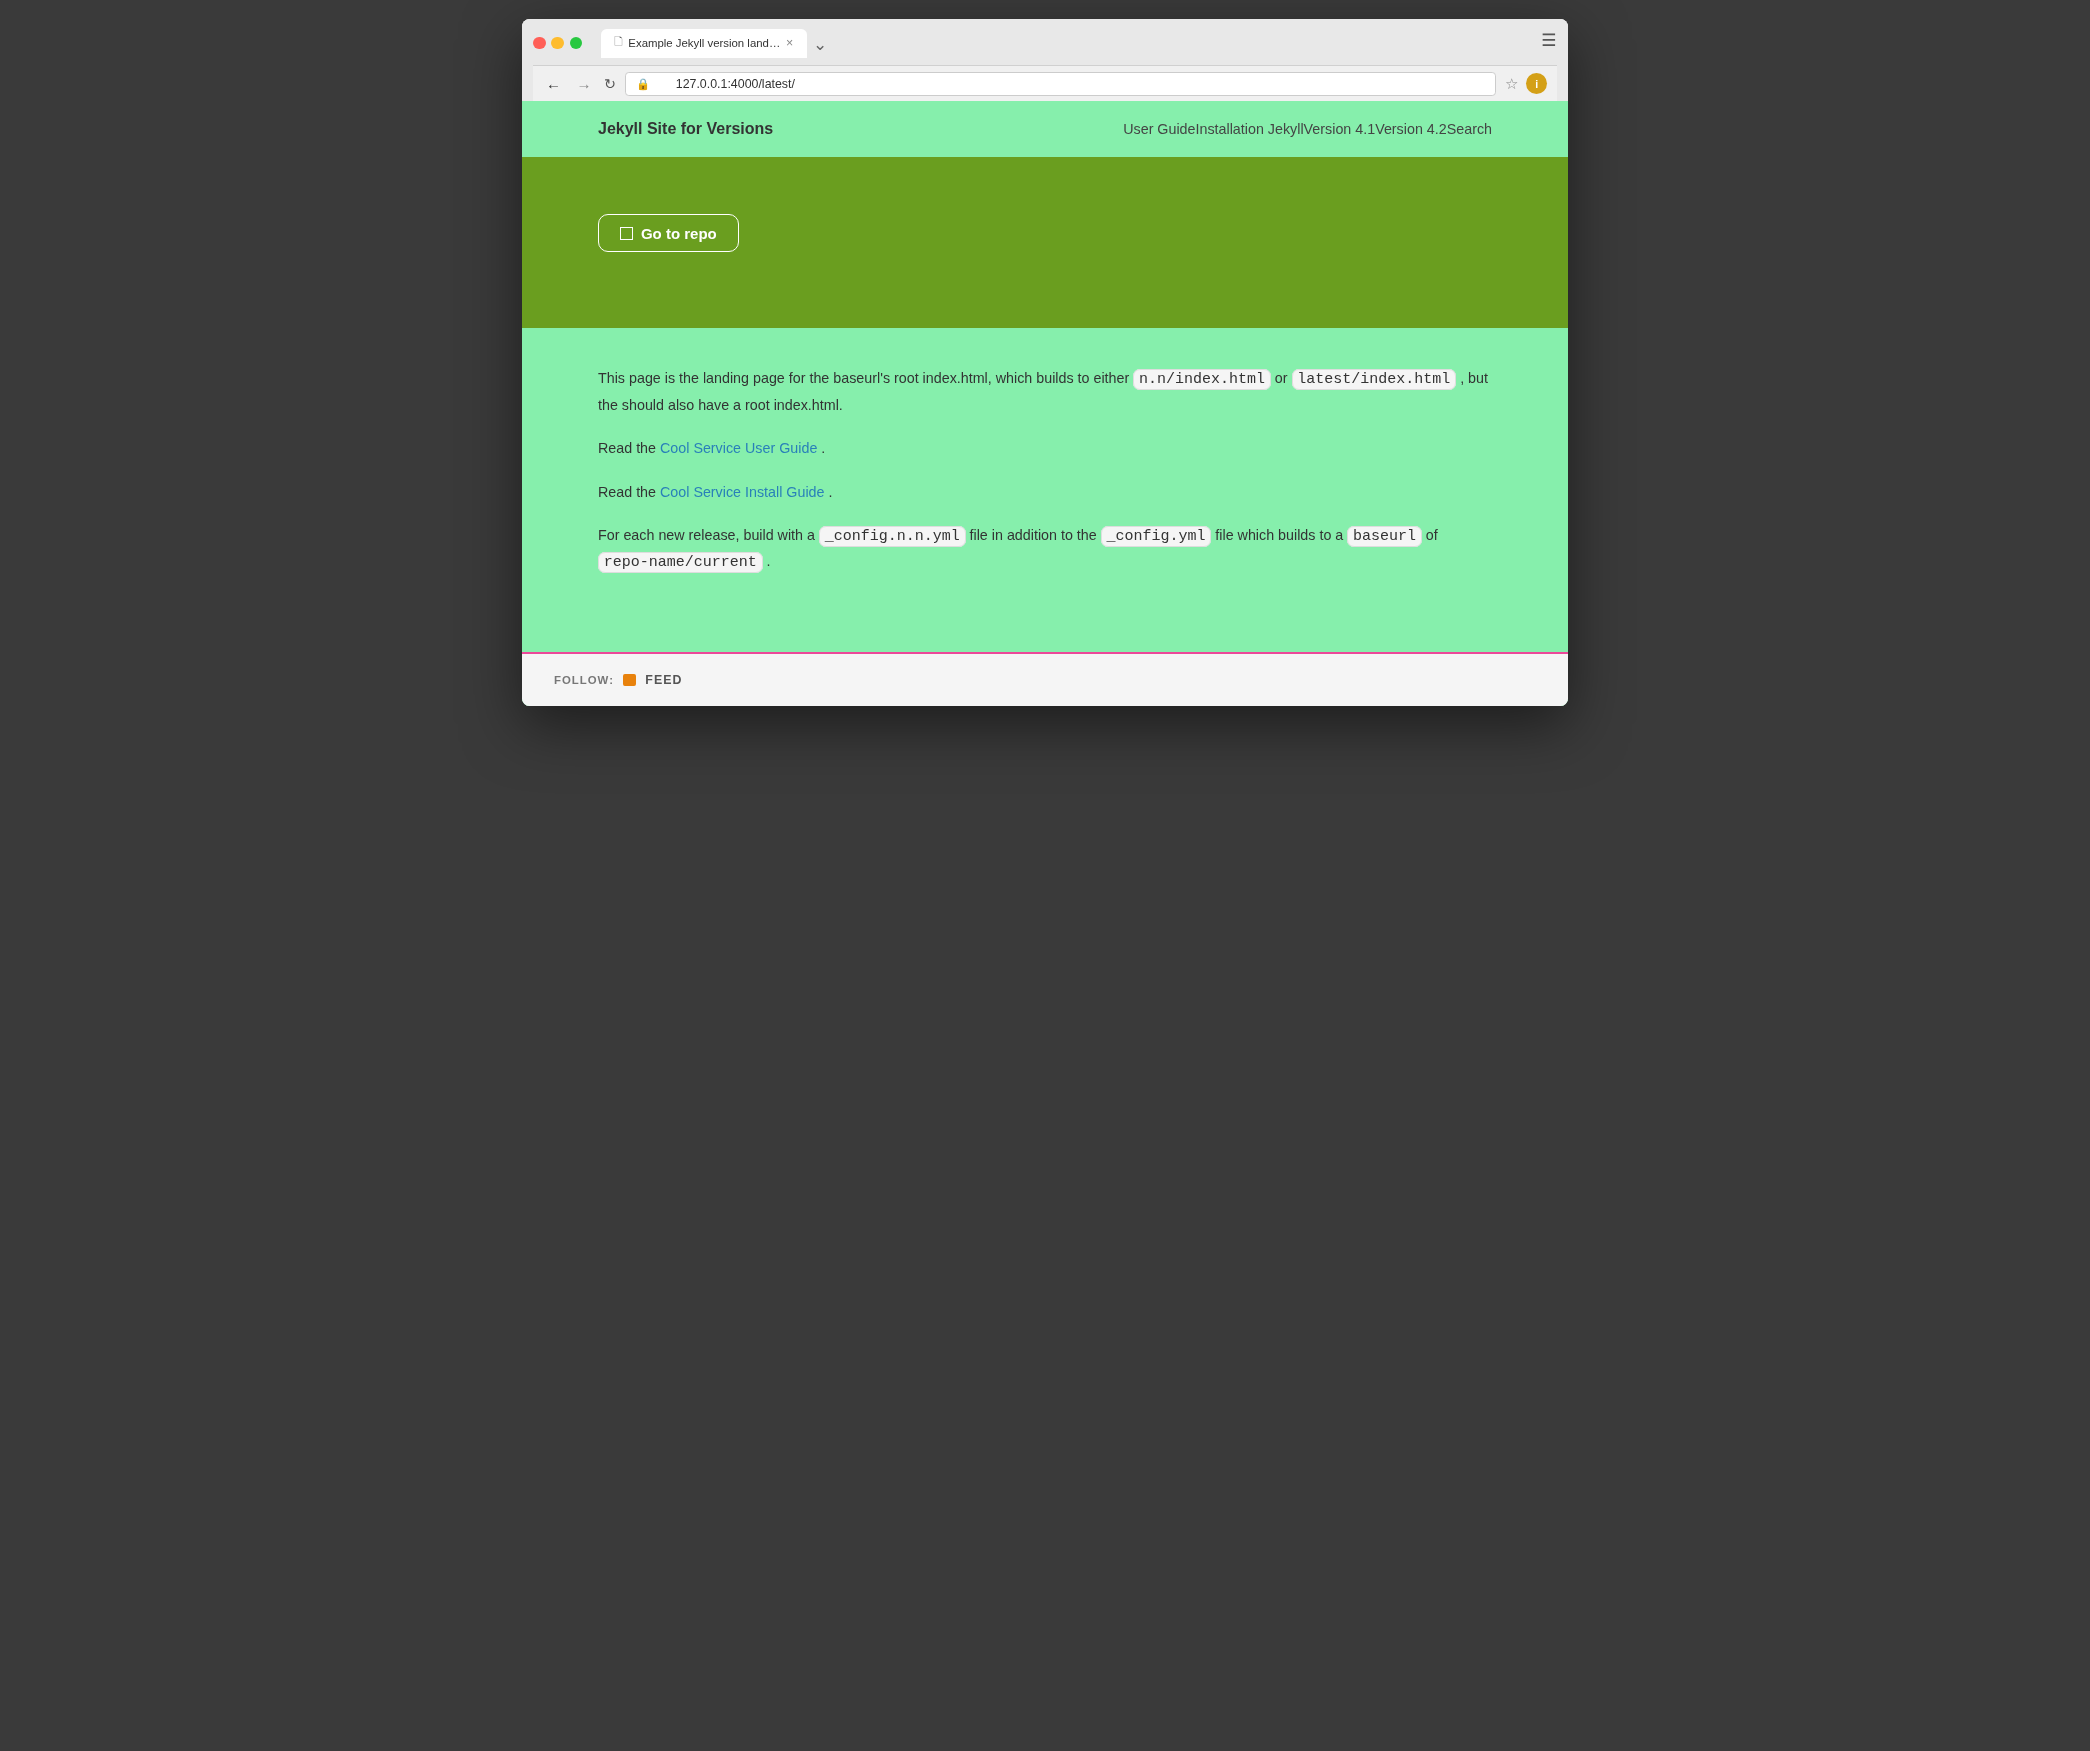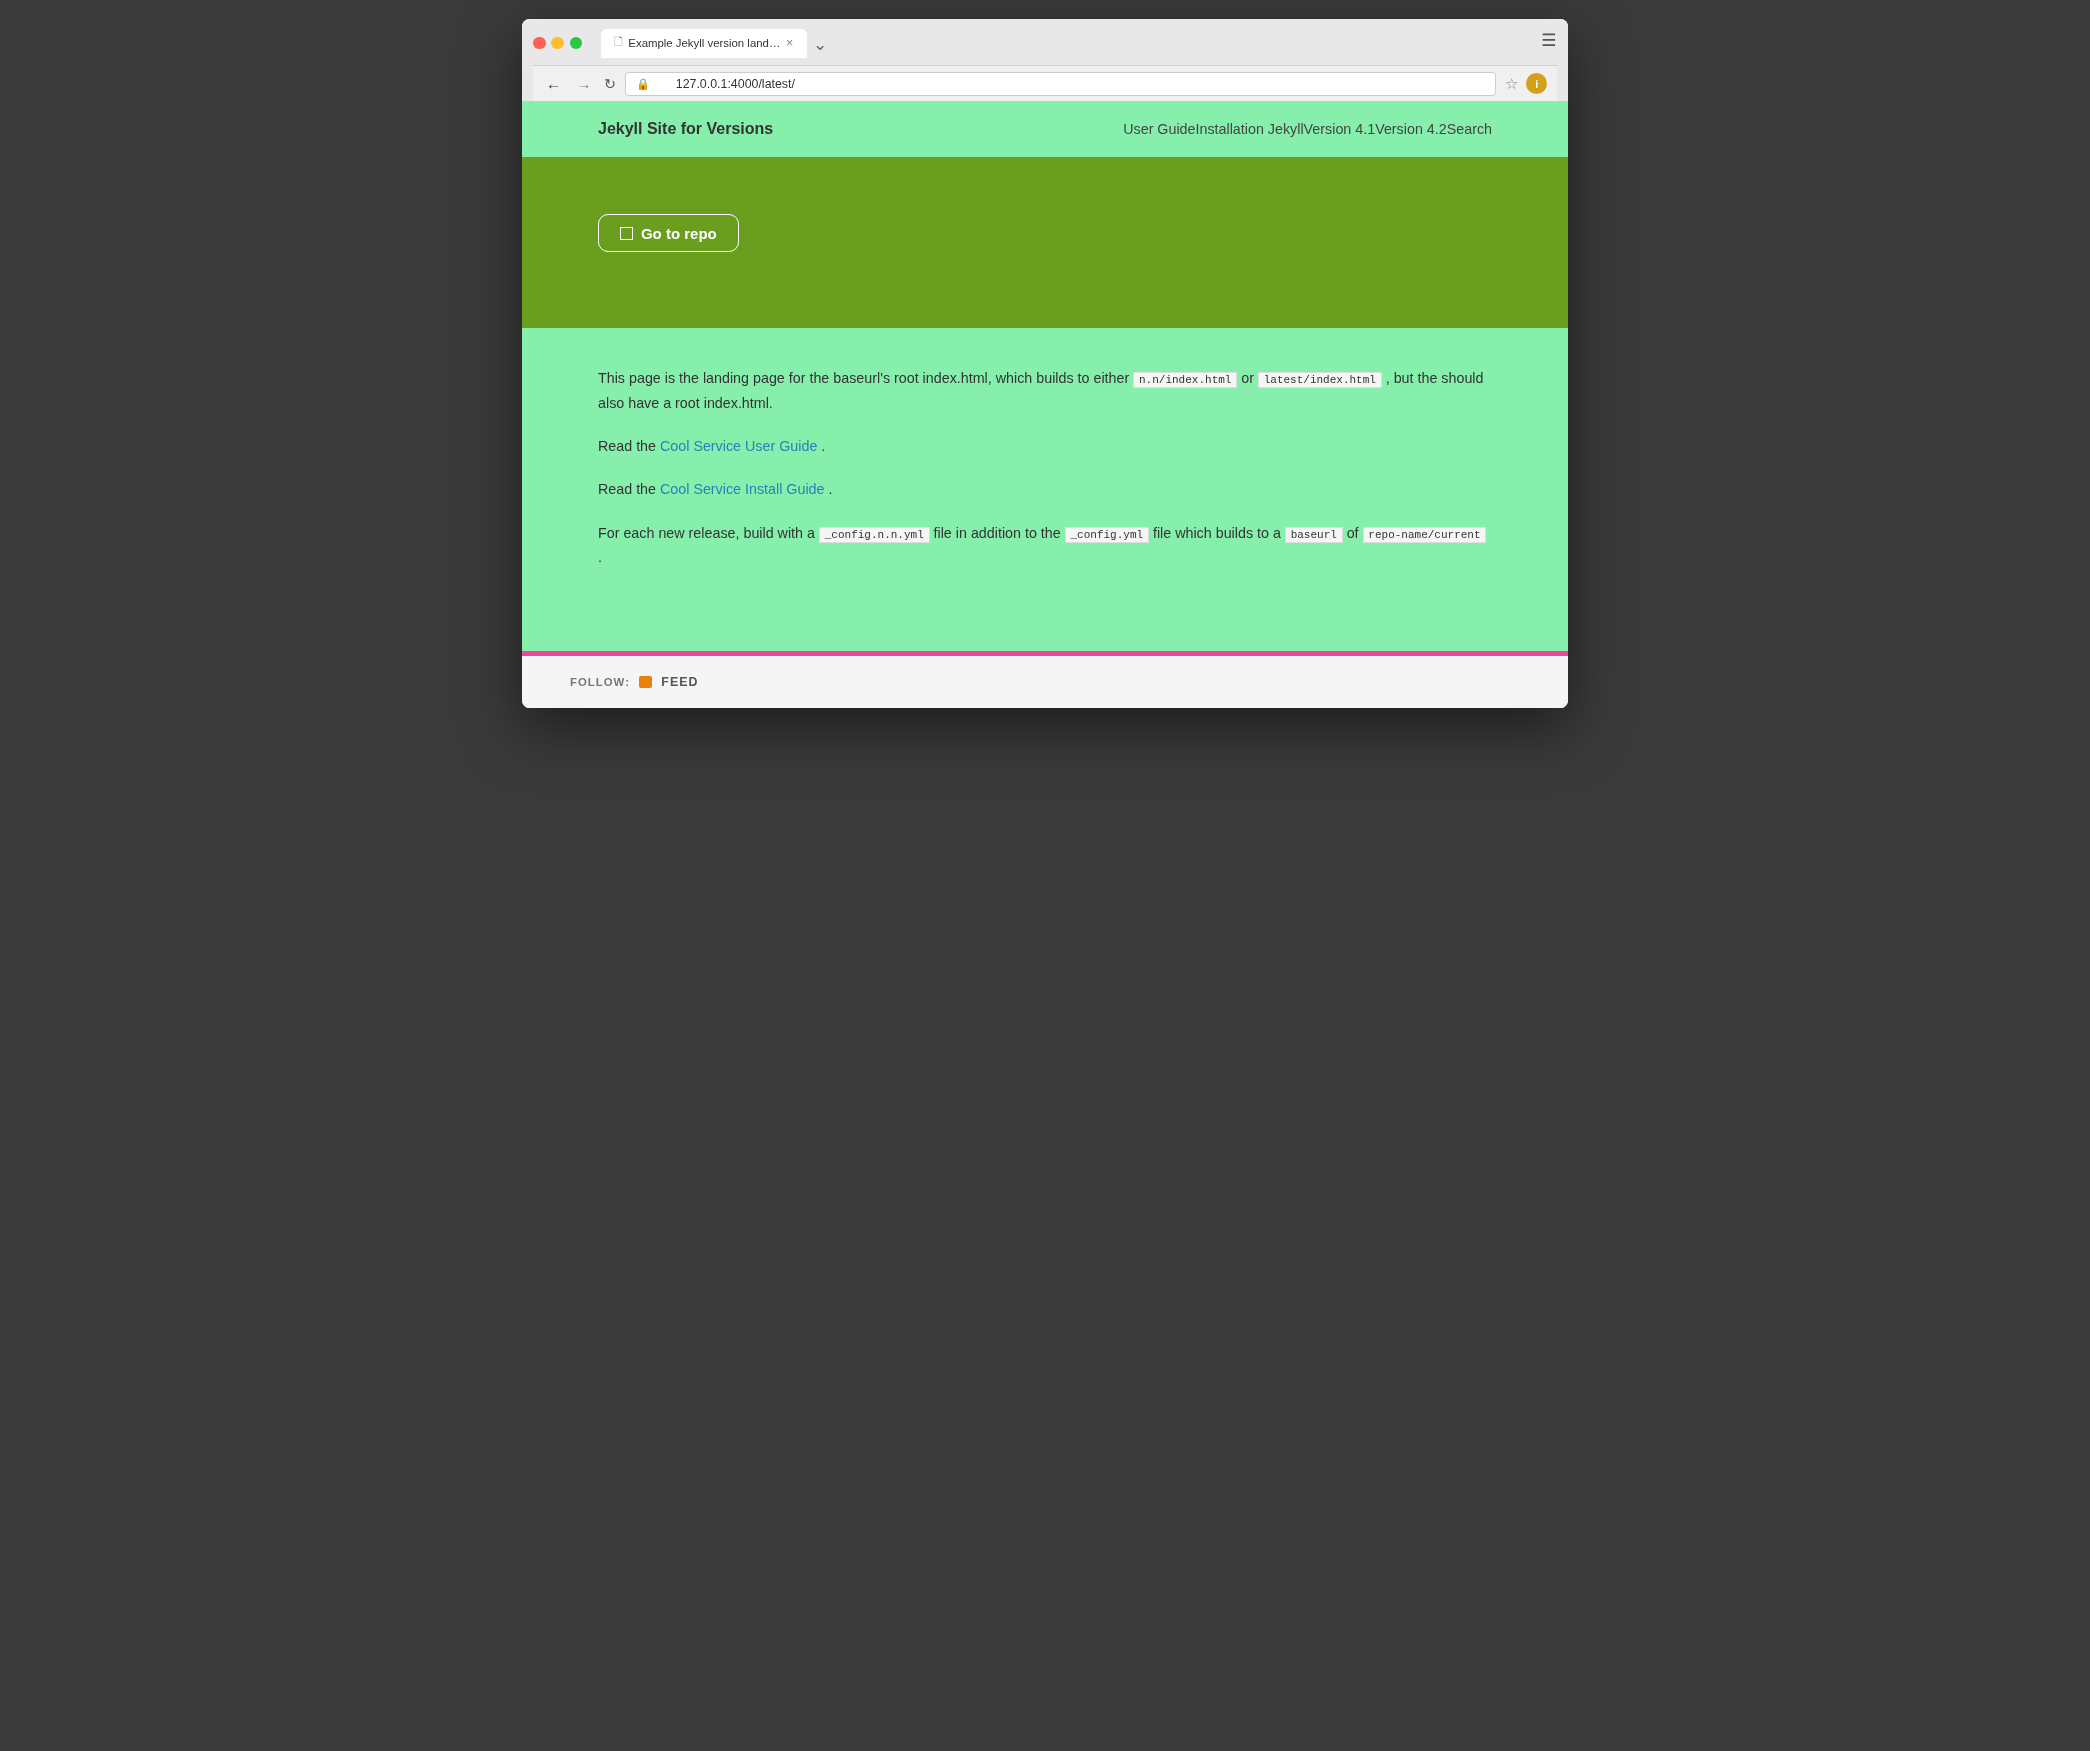--- a/index.html
+++ b/index.html
@@ -251,43 +251,42 @@
       line-height: 1.7;
       color: #333;
     }
 
     .main-content p {
       margin-bottom: 19px;
     }
 
     code {
       font-family: 'Courier New', Courier, monospace;
-      font-size: 11px;
+      font-size: 15px;
       background: #f5f5f5;
       border: 1px solid #ddd;
       padding: 1px 4.8px;
-      border-radius: 0;
+      border-radius: 7px;
       color: #333;
     }
 
     .link {
       color: #2980b9;
       text-decoration: none;
       cursor: pointer;
     }
 
     
     .site-footer {
       background: #f5f5f5;
-      border-top: 5px solid #ec4899;
-      padding: 19px 48px;
+      border-top: 2px solid #ec4899;
+      padding: 19px 32px;
       display: flex;
       align-items: center;
       gap: 9.5px;
-      margin-top: 6px;
     }
 
     .footer-follow {
       font-size: 11.4px;
       font-weight: 700;
       color: #777;
       text-transform: uppercase;
       letter-spacing: 1px;
     }
 

